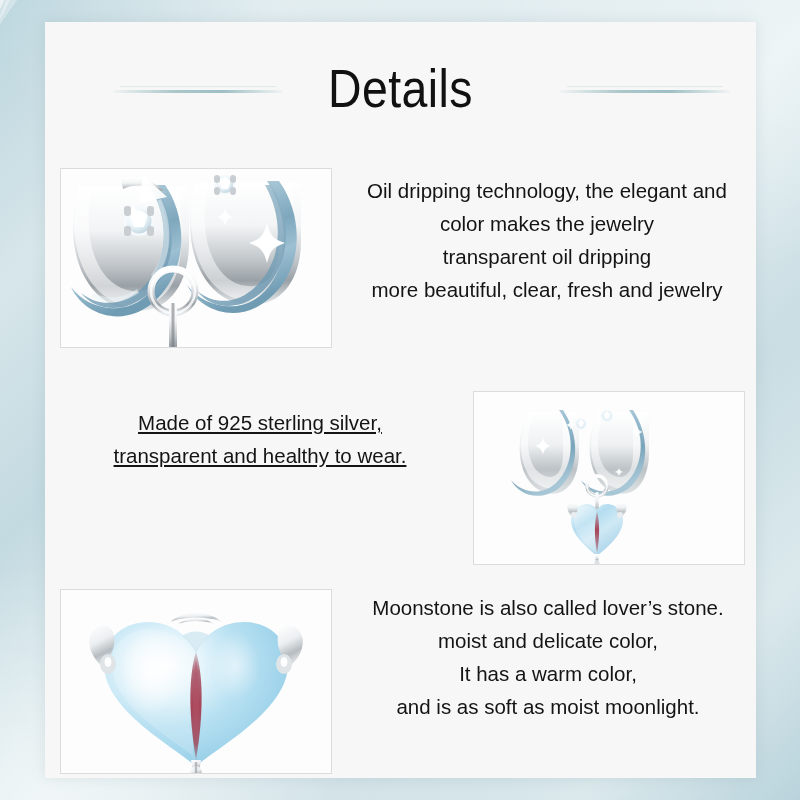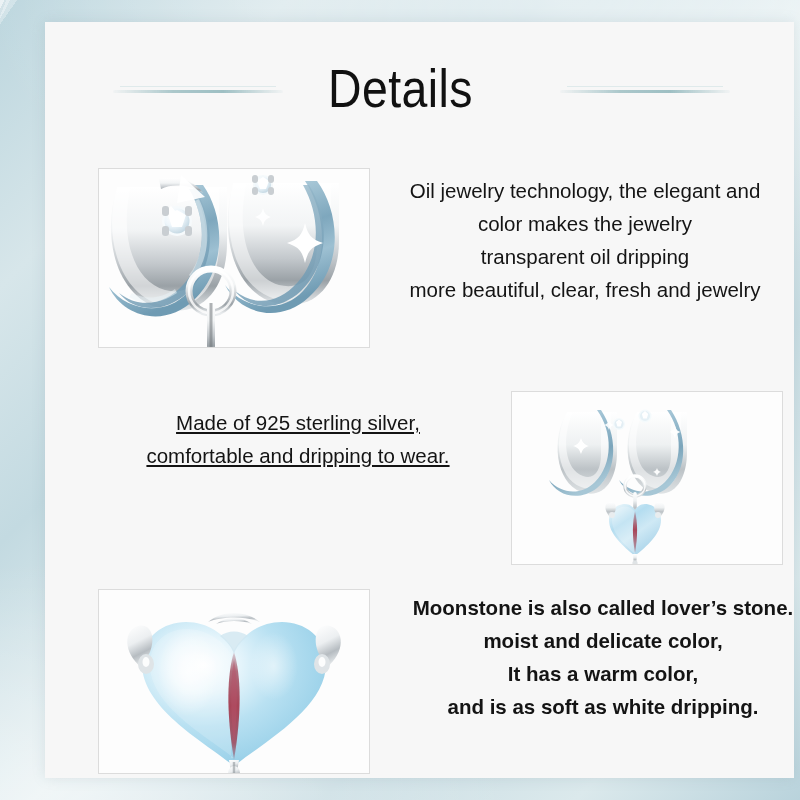--- a/index.html
+++ b/index.html
@@ -20,21 +20,21 @@
         linear-gradient(125deg, rgba(255,255,255,.30) 0 14px, rgba(255,255,255,0) 14px 90px),
         linear-gradient(135deg,#bcd6de 0%,#d7e6ea 18%,#c3dae1 34%,#e6f0f2 52%,#c9dde3 70%,#dbe9ec 86%,#b9d3dc 100%);
   }
   .bg-sheen{position:absolute;inset:0;
       background:
         radial-gradient(120% 60% at 70% 0%, rgba(255,255,255,.55), rgba(255,255,255,0) 60%),
         radial-gradient(90% 50% at 10% 100%, rgba(255,255,255,.45), rgba(255,255,255,0) 60%);}
 
   
   .card{position:absolute;left:45px;top:22px;width:711px;height:756px;
-        background:#f7f7f7;box-shadow:0 0 12px rgba(110,140,150,.18);padding-left:38px;}
+        background:#f7f7f7;box-shadow:0 0 12px rgba(110,140,150,.18);}
 
   
   .header{position:absolute;left:0;top:34px;width:711px;height:72px;}
   .title{position:absolute;left:0;top:0;width:711px;text-align:center;
          font-size:54px;line-height:64px;color:#111;letter-spacing:.5px;
          font-family:"Liberation Sans Narrow","Liberation Sans",sans-serif;
          transform:scaleX(.86);transform-origin:50% 50%;font-weight:400;}
   .rule{position:absolute;top:34px;height:3px;
         background:linear-gradient(90deg,rgba(180,205,210,.10),#9fc0c4 35%,#8fb6bb 65%,rgba(180,205,210,.10));
         border-radius:2px;opacity:.85;}
@@ -52,21 +52,21 @@
 
   
   #row1{top:146px;height:200px;}
   #row1 .photo{left:15px;top:0px;width:270px;height:178px;}
   #row1 .ptext{left:293px;top:6px;width:418px;}
   #row2{top:360px;height:175px;}
   #row2 .photo{left:428px;top:9px;width:270px;height:172px;}
   #row2 .ptext{left:10px;top:24px;width:410px;text-decoration:underline;}
   #row3{top:545px;height:215px;}
   #row3 .photo{left:15px;top:22px;width:270px;height:183px;}
-  #row3 .ptext{left:311px;top:24px;width:418px;font-weight:bold;}
+  #row3 .ptext{left:294px;top:24px;width:418px;}
 
   
   .scene{position:absolute;inset:0;background:#fdfdfd;}
   svg{display:block;width:100%;height:100%;}
 </style>
 </head>
 <body>
 
 <div class="stage">
   <div class="bg"></div>
@@ -178,31 +178,31 @@
               <circle r="22" fill="none" stroke="url(#sil1)" stroke-width="7"></circle>
               <circle r="22" fill="none" stroke="#ffffff" stroke-width="2.5" opacity=".8"></circle>
               <rect x="-4" y="10" width="8" height="56" rx="4" fill="url(#sil1)"></rect>
               <rect x="-1.5" y="12" width="3" height="52" fill="#6f7479" opacity=".55"></rect>
               <ellipse cx="0" cy="72" rx="30" ry="16" fill="#e9edef" opacity=".9"></ellipse>
             </g>
           </svg>
         </div>
       </div>
       <div class="ptext">
-        <span class="ln">Oil jewelry technology, the elegant and</span>
+        <span class="ln">Oil dripping technology, the elegant and</span>
         <span class="ln">color makes the jewelry</span>
         <span class="ln">transparent oil dripping</span>
         <span class="ln">more beautiful, clear, fresh and jewelry</span>
       </div>
     </div>
 
     <div class="row" id="row2">
       <div class="ptext">
         <span class="ln">Made of 925 sterling silver,</span>
-        <span class="ln">comfortable and dripping to wear.</span>
+        <span class="ln">transparent and healthy to wear.</span>
       </div>
       <div class="photo">
         <div class="scene">
           <svg viewBox="0 0 270 172" preserveAspectRatio="xMidYMid meet" aria-hidden="true">
             <defs>
               <linearGradient id="sil2" x1="0" y1="0" x2="0" y2="1">
                 <stop offset="0" stop-color="#ffffff"></stop>
                 <stop offset=".4" stop-color="#eef1f2"></stop>
                 <stop offset=".7" stop-color="#bcc2c6"></stop>
                 <stop offset="1" stop-color="#dfe3e5"></stop>
@@ -359,18 +359,18 @@
               <ellipse cx="0" cy="87" rx="6" ry="7" fill="url(#sil3)"></ellipse>
               <rect x="-1.2" y="76" width="2.4" height="12" fill="#7e858a" opacity=".5"></rect>
             </g>
           </svg>
         </div>
       </div>
       <div class="ptext">
         <span class="ln">Moonstone is also called lover’s stone.</span>
         <span class="ln">moist and delicate color,</span>
         <span class="ln">It has a warm color,</span>
-        <span class="ln">and is as soft as white dripping.</span>
+        <span class="ln">and is as soft as moist moonlight.</span>
       </div>
     </div>
 
   </div>
 </div>
 
 </body></html>

